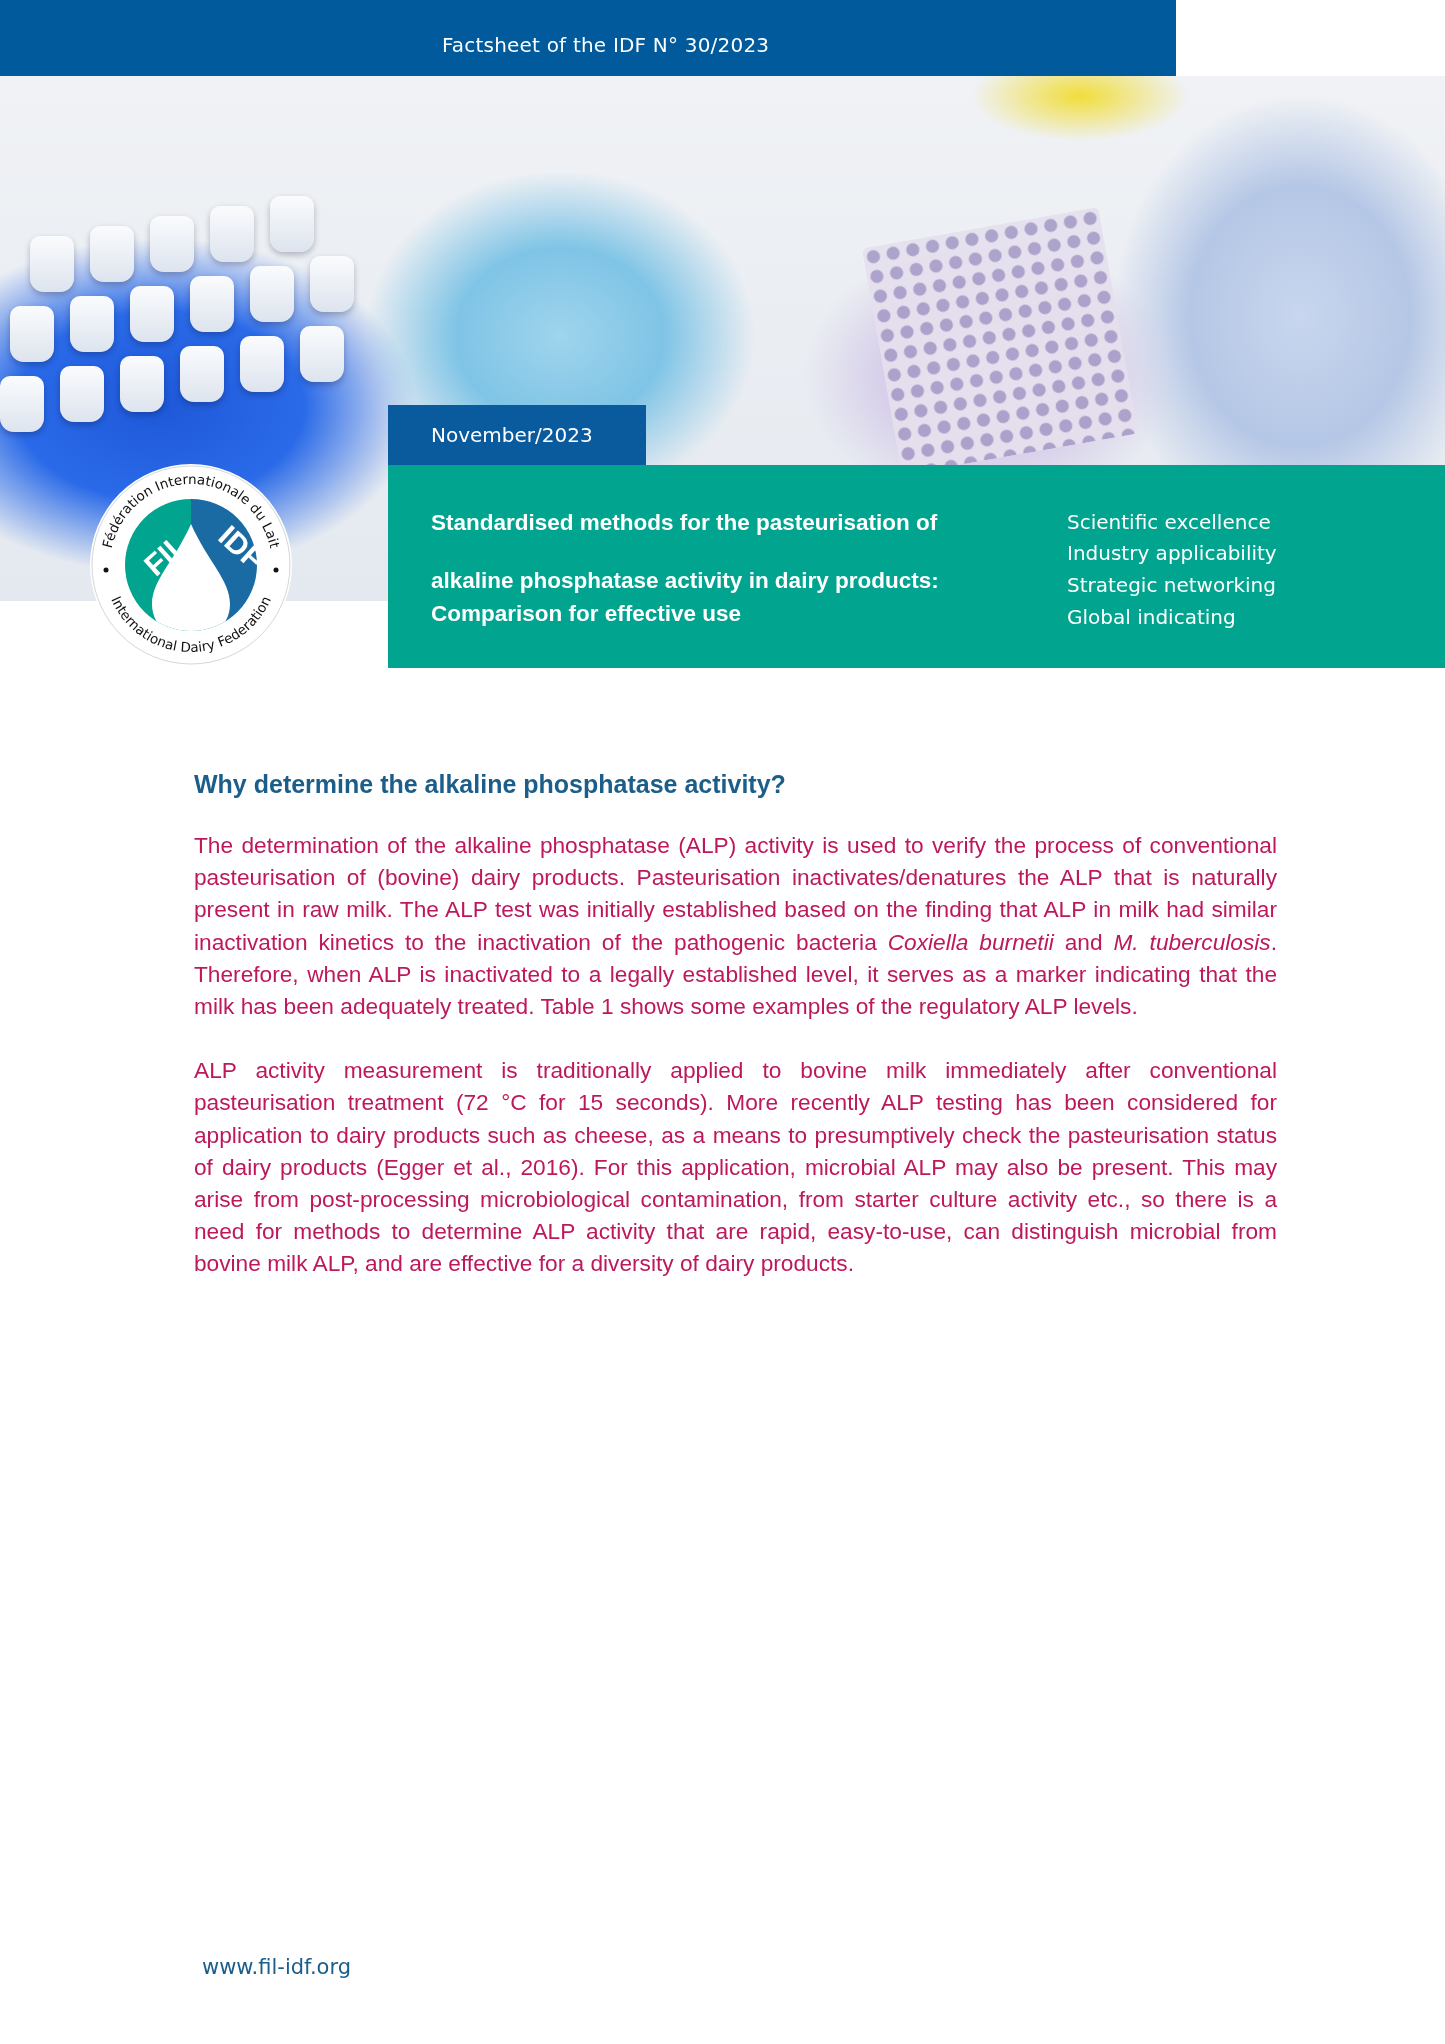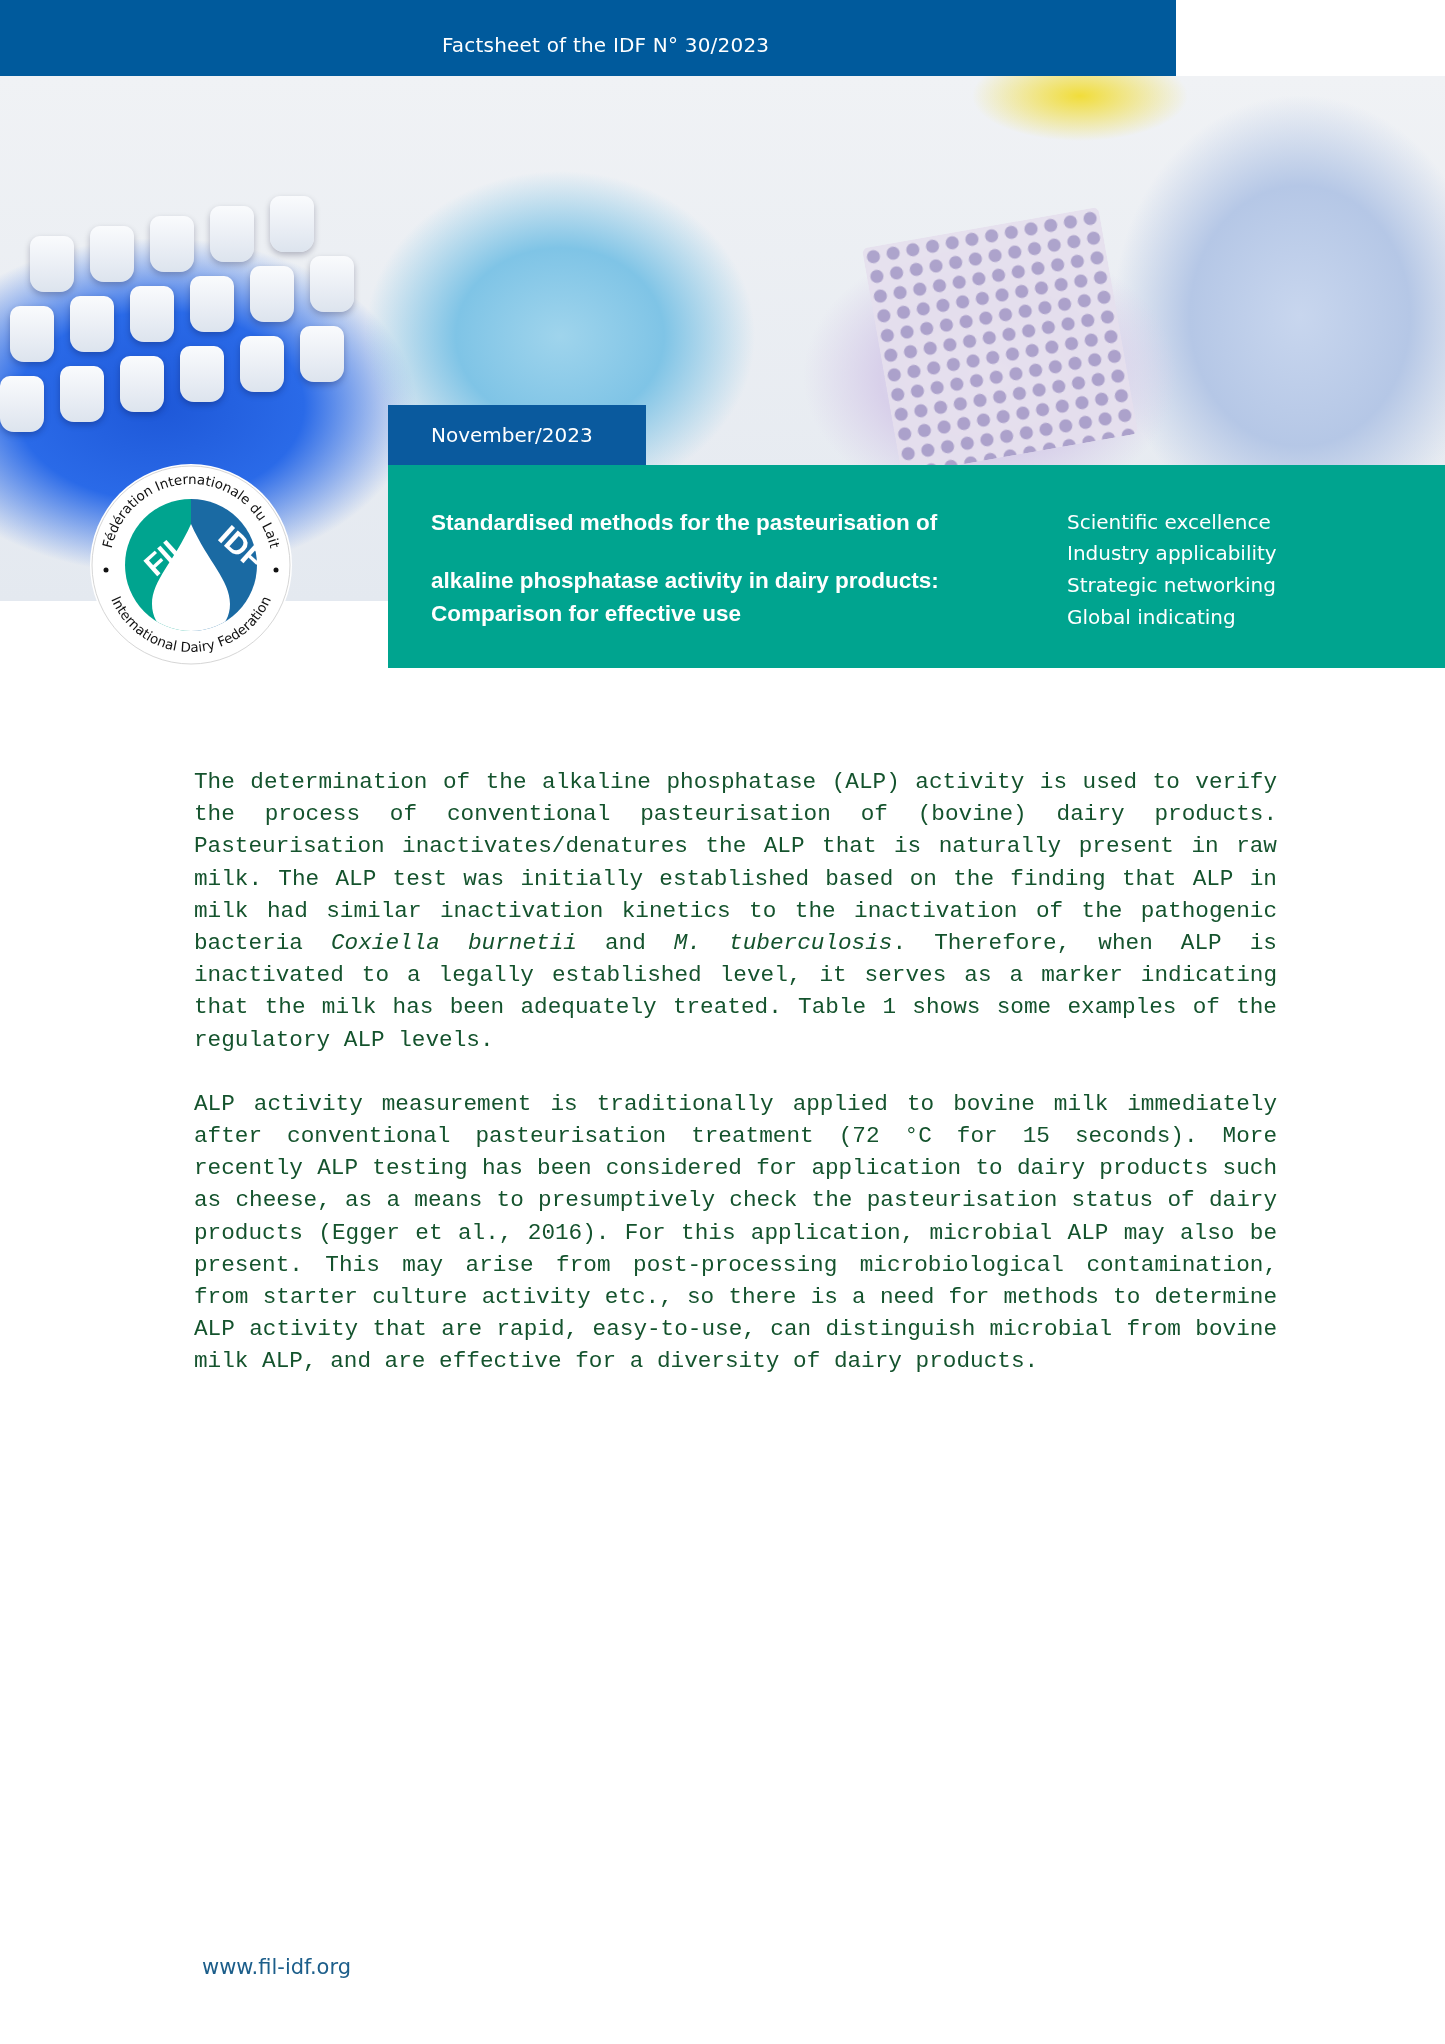--- a/index.html
+++ b/index.html
@@ -23,21 +23,21 @@
     background-size: 20px 20px; opacity: 0.9; }
   .white-strip { position: absolute; left: 0; top: 602px; width: 388px; height: 70px; background: #ffffff; }
   .date-box { position: absolute; left: 388px; top: 405px; width: 258px; height: 60px; background: #0a5a9e; }
   .date-text { position: absolute; left: 431px; top: 423px; color: #ffffff; font-size: 20px; font-family: "DejaVu Sans", sans-serif; }
   .teal-box { position: absolute; left: 388px; top: 465px; width: 1057px; height: 203px; background: #00a48f; }
   .title-line { position: absolute; left: 431px; color: #ffffff; font-size: 22.5px; font-weight: bold; font-family: "Liberation Sans", sans-serif; white-space: nowrap; }
   .pillar { position: absolute; left: 1067px; color: #ffffff; font-size: 20px; font-family: "DejaVu Sans", sans-serif; white-space: nowrap; }
   .logo { position: absolute; left: 88px; top: 462px; width: 206px; height: 206px; }
   .content { position: absolute; left: 194px; top: 766px; width: 1083px; }
   .heading { color: #1c5e8a; font-size: 25px; font-family: "Liberation Sans", sans-serif; margin: 0 0 27px 0; line-height: 36px; }
-  .para { color: #14532d; font-size: 22.7px; line-height: 32.2px; text-align: justify; margin: 0 0 32px 0; font-family: Liberation Mono, monospace; }
+  .para { color: #be185d; font-size: 22.7px; line-height: 32.2px; text-align: justify; margin: 0 0 32px 0; font-family: Liberation Sans, sans-serif; }
   .para i { font-style: italic; }
   .footer-url { position: absolute; left: 202px; top: 1955px; color: #1c5e8a; font-size: 21px; font-family: "DejaVu Sans", sans-serif; }
 </style>
 </head>
 <body>
 
 <div class="topbar">
   <span class="topbar-text">Factsheet of the IDF N° 30/2023</span>
 </div>
 
@@ -96,17 +96,18 @@
   </g>
   <text x="58" y="110" fill="#ffffff" font-size="30" font-weight="bold" font-family="Liberation Sans, sans-serif" transform="rotate(-42 70 100)">FIL</text>
   <text x="118" y="86" fill="#ffffff" font-size="30" font-weight="bold" font-family="Liberation Sans, sans-serif" transform="rotate(42 135 95)">IDF</text>
   <text font-size="13.5" fill="#111111" font-family="DejaVu Sans, sans-serif"><textPath href="#ringTop" startOffset="50%" text-anchor="middle">Fédération Internationale du Lait</textPath></text>
   <text font-size="13.5" fill="#111111" font-family="DejaVu Sans, sans-serif"><textPath href="#ringBot" startOffset="50%" text-anchor="middle">International Dairy Federation</textPath></text>
   <circle cx="18" cy="108" r="2.5" fill="#111"></circle>
   <circle cx="188" cy="108" r="2.5" fill="#111"></circle>
 </svg>
 
 <div class="content">
+  <h2 class="heading">Why determine the alkaline phosphatase activity?</h2>
   <p class="para"><span>The determination of the alkaline phosphatase (ALP) activity is used to verify the process of conventional pasteurisation of (bovine) dairy products. Pasteurisation inactivates/denatures the ALP that is naturally present in raw milk. The ALP test was initially established based on the finding that ALP in milk had similar inactivation kinetics to the inactivation of the pathogenic bacteria </span><i>Coxiella burnetii</i><span>  and </span><i>M. tuberculosis</i><span>.  Therefore, when ALP is inactivated to a legally established level, it serves as a marker indicating that the milk has been adequately treated. Table 1 shows some examples of the regulatory ALP levels.</span></p>
   <p class="para">ALP activity measurement is traditionally applied to bovine milk immediately after conventional pasteurisation treatment (72 °C for 15 seconds). More recently ALP testing has been considered for application to dairy products such as cheese, as a means to presumptively check the pasteurisation status of dairy products (Egger et al., 2016). For this application, microbial ALP may also be present. This may arise from post-processing microbiological contamination, from starter culture activity etc., so there is a need for methods to determine ALP activity that are rapid, easy-to-use, can distinguish microbial from bovine milk ALP, and are effective for a diversity of dairy products.</p>
 </div>
 
 <a class="footer-url">www.fil-idf.org</a>
 
 </body></html>

